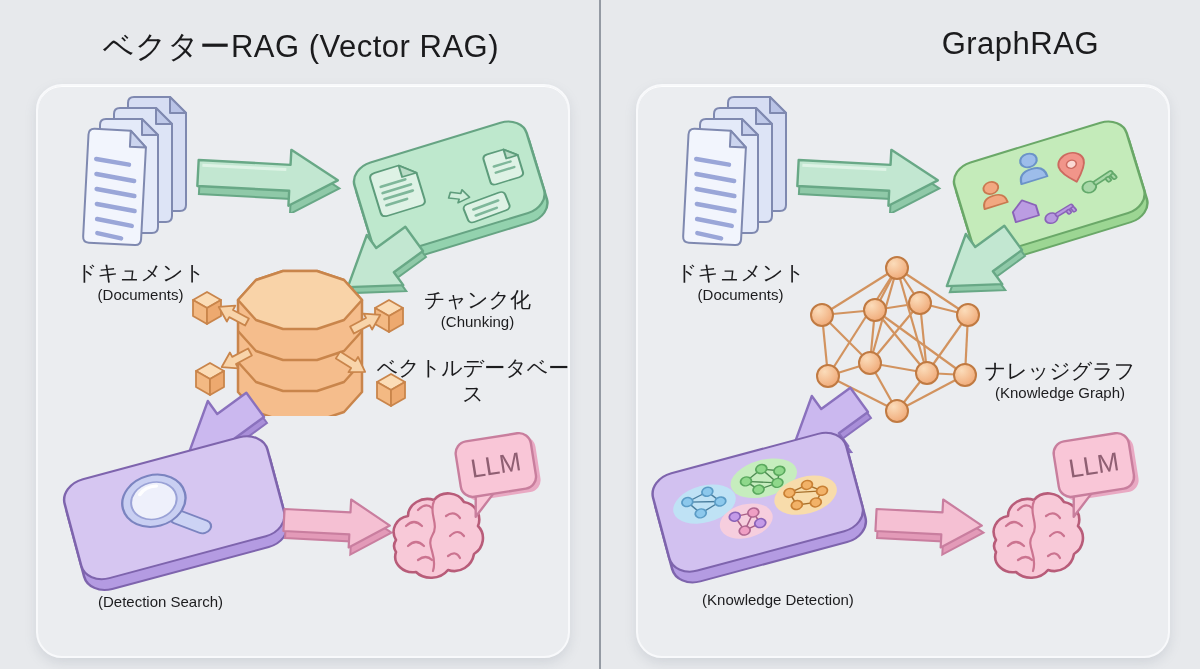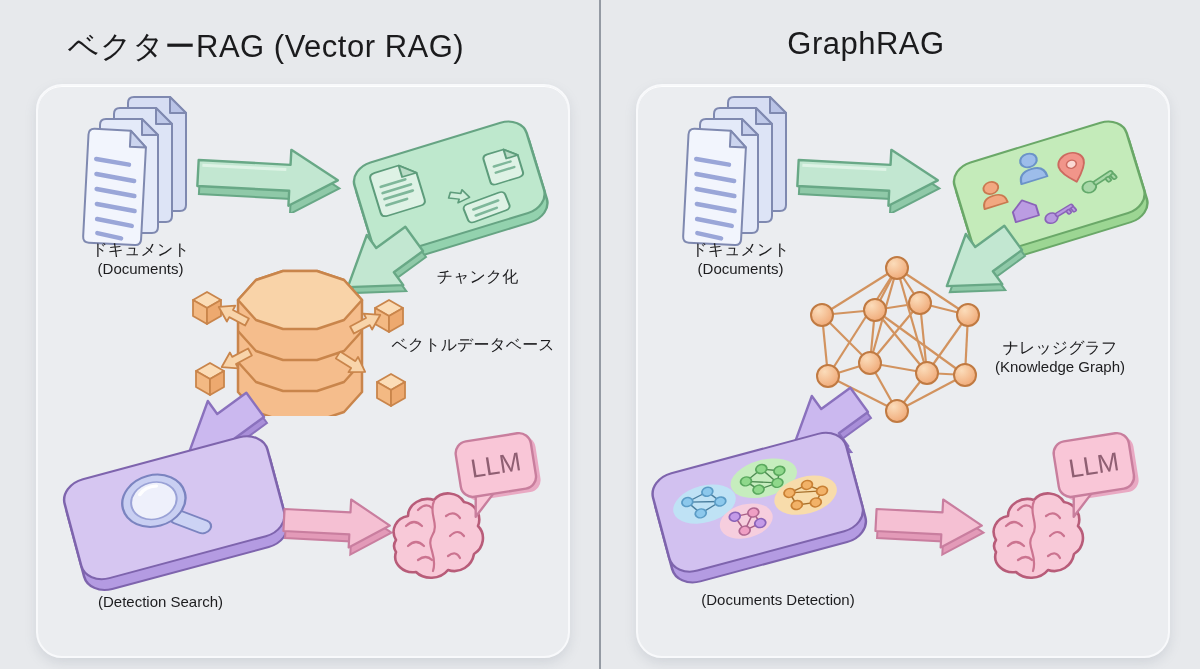--- a/index.html
+++ b/index.html
@@ -2,23 +2,23 @@
 <html><head>
 <meta charset="utf-8">
 <style>
   html,body{margin:0;padding:0;}
   body{font-family:"Liberation Sans","DejaVu Sans",sans-serif;}
   #canvas{position:relative;width:1200px;height:669px;background:#e7e9ec;overflow:hidden;}
   .panel{position:absolute;top:84px;width:530px;height:570px;background:#ebedf0;
          border:2px solid #f8f9fb;border-radius:26px;
          box-shadow:0 5px 12px rgba(125,135,150,.20), inset 0 1px 0 rgba(255,255,255,.9);}
   .divider{position:absolute;top:0;left:599px;width:2px;height:669px;background:#949aa3;}
-  .title{position:absolute;top:26px;width:466px;text-align:center;font-size:31px;color:#1b1b1d;letter-spacing:.5px;}
+  .title{position:absolute;top:26px;width:466px;text-align:right;font-size:31px;color:#1b1b1d;letter-spacing:.5px;}
   .label{position:absolute;text-align:center;color:#1c1c1e;line-height:1.22;}
-  .label .jp{display:block;font-size:16px;}
+  .label .jp{display:block;font-size:21px;margin-top:20px;}
   .label .en{display:block;font-size:15px;}
   .icon{position:absolute;}
 </style>
 </head>
 <body>
 
 <div id="canvas">
 
   <div class="divider"></div>
 
@@ -451,33 +451,34 @@
       <text y="8" text-anchor="middle" font-size="26" fill="#8f5f72">LLM</text>
     </g>
   </svg>
 
   <div class="label" style="left:38px;top:240px;width:205px">
     <span class="jp">ドキュメント</span>
     <span class="en">(Documents)</span>
   </div>
   <div class="label" style="left:375px;top:267px;width:205px">
     <span class="jp">チャンク化</span>
+    <span class="en">(Chunking)</span>
   </div>
   <div class="label" style="left:368px;top:335px;width:210px">
     <span class="jp">ベクトルデータベース</span>
   </div>
   <div class="label" style="left:38px;top:593px;width:245px">
     <span class="en">(Detection Search)</span>
   </div>
 
   <div class="label" style="left:638px;top:240px;width:205px">
     <span class="jp">ドキュメント</span>
     <span class="en">(Documents)</span>
   </div>
   <div class="label" style="left:960px;top:338px;width:200px">
     <span class="jp">ナレッジグラフ</span>
     <span class="en">(Knowledge Graph)</span>
   </div>
   <div class="label" style="left:648px;top:591px;width:260px">
-    <span class="en">(Documents Detection)</span>
+    <span class="en">(Knowledge Detection)</span>
   </div>
 
 </div>
 
 </body></html>

